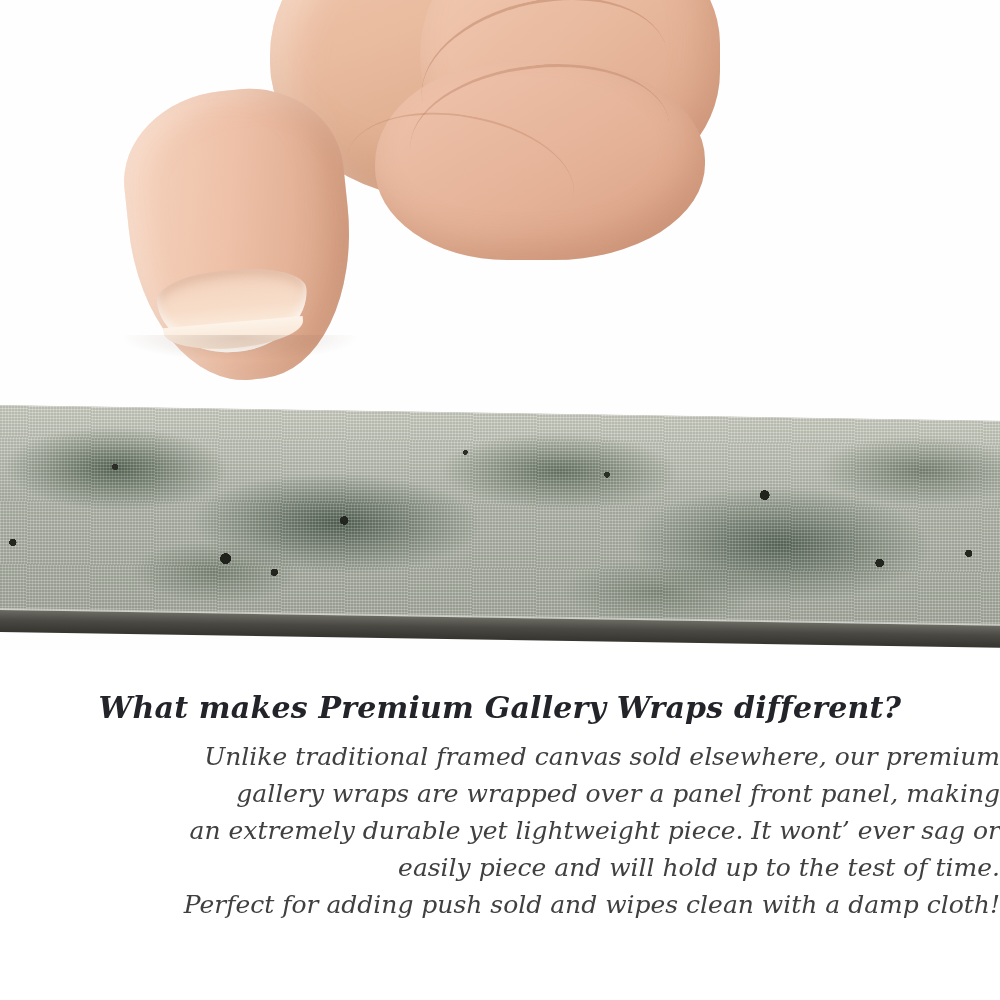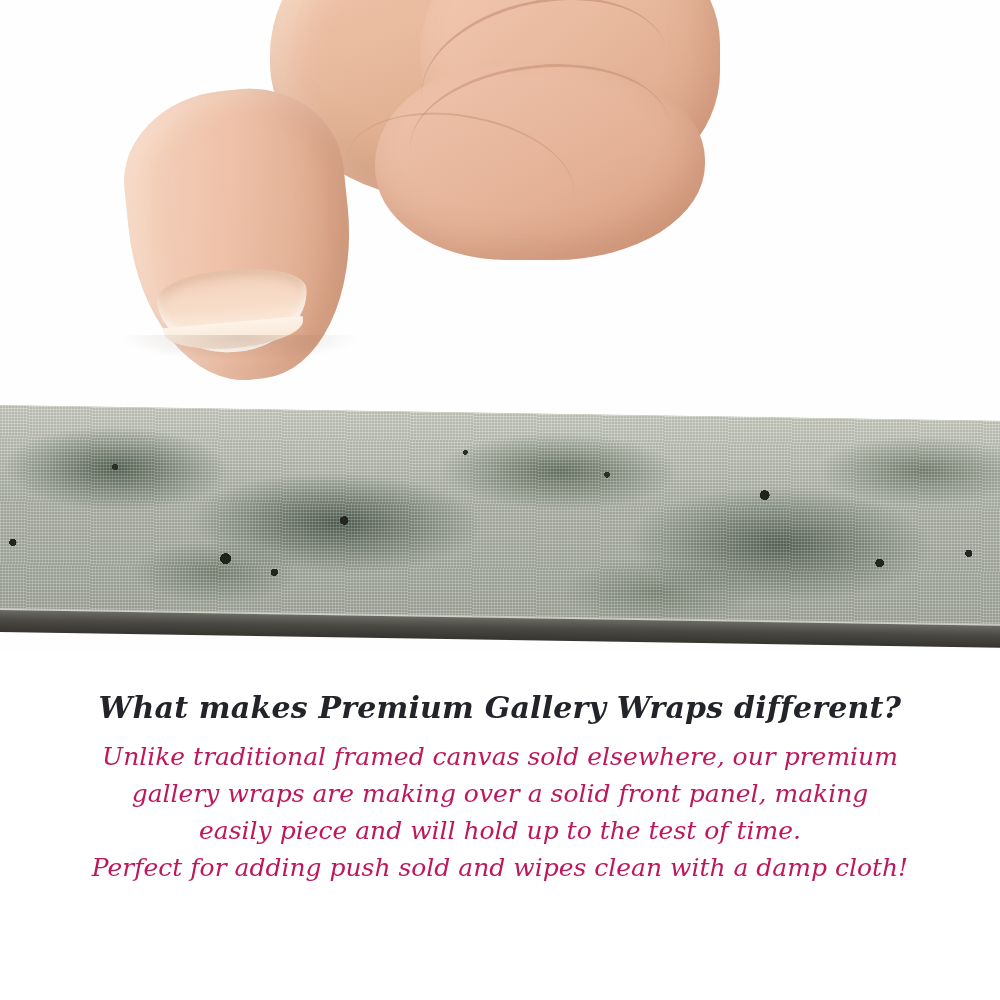--- a/index.html
+++ b/index.html
@@ -235,21 +235,22 @@
     margin: 0 0 12px 0;
     line-height: 1.2;
   }
   .caption-body p {
     font-family: "DejaVu Serif", serif;
     font-style: italic;
     font-weight: 400;
     font-size: 25px;
     line-height: 1.48;
     margin: 0;
-    color: #be185d;
+    color: #404040;
+    text-align: right;
   }
 </style>
 </head>
 <body>
 
 <div class="page">
 
   <div class="photo">
 
     <div class="hand">
@@ -272,19 +273,20 @@
       <div class="slab-edge-hl"></div>
       <div class="slab-edge"></div>
     </div>
 
   </div>
 
   <div class="caption">
     <h2 class="caption-heading">What makes Premium Gallery Wraps different?</h2>
     <div class="caption-body">
       <p>Unlike traditional framed canvas sold elsewhere, our premium</p>
-      <p>gallery wraps are making over a solid front panel, making</p>
+      <p>gallery wraps are wrapped over a panel front panel, making</p>
+      <p>an extremely durable yet lightweight piece. It wont’ ever sag or</p>
       <p>easily piece and will hold up to the test of time.</p>
       <p>Perfect for adding push sold and wipes clean with a damp cloth!</p>
     </div>
   </div>
 
 </div>
 
 </body></html>

